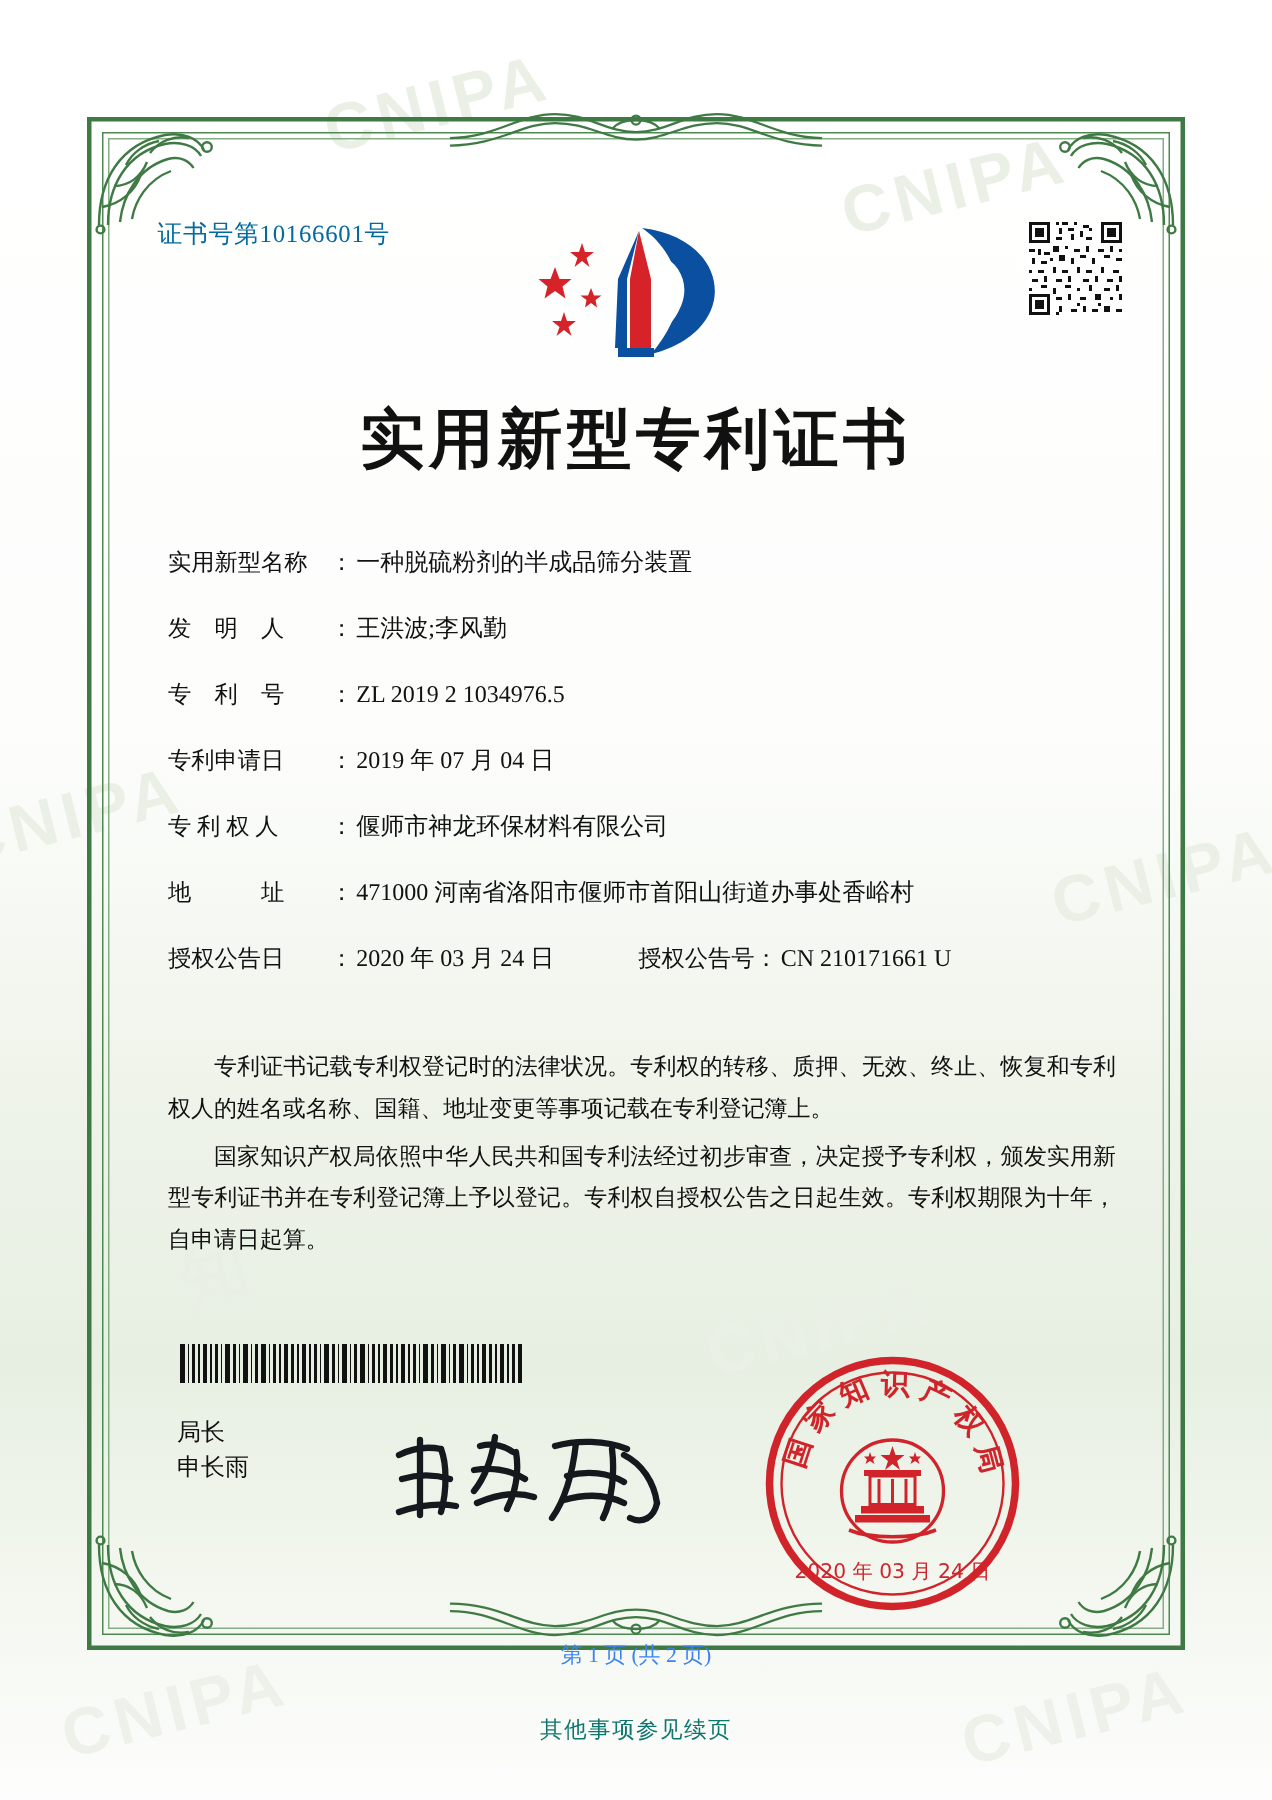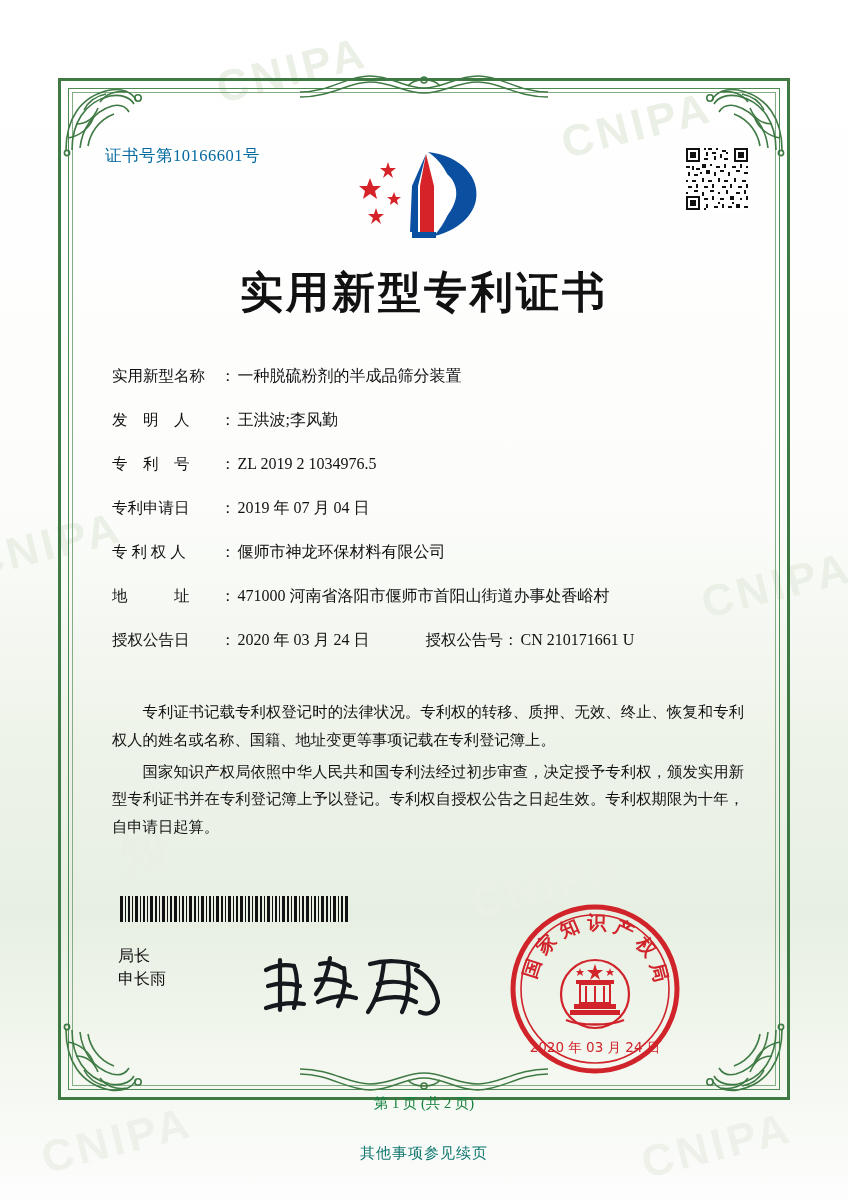--- a/index.html
+++ b/index.html
@@ -196,21 +196,21 @@
     position: absolute;
     left: 508px; top: 902px;
     width: 174px; height: 174px;
   }
 
   .page-no {
     position: absolute;
     left: 0; right: 0; top: 1094px;
     text-align: center;
     font-size: 14.5px;
-    color: #15803d;
+    color: #3b82f6;
   }
 
   .footer-note {
     position: absolute;
     left: 0; right: 0; top: 1144px;
     text-align: center;
     font-size: 15px;
     color: #0f766e;
     letter-spacing: 1px;
   }

